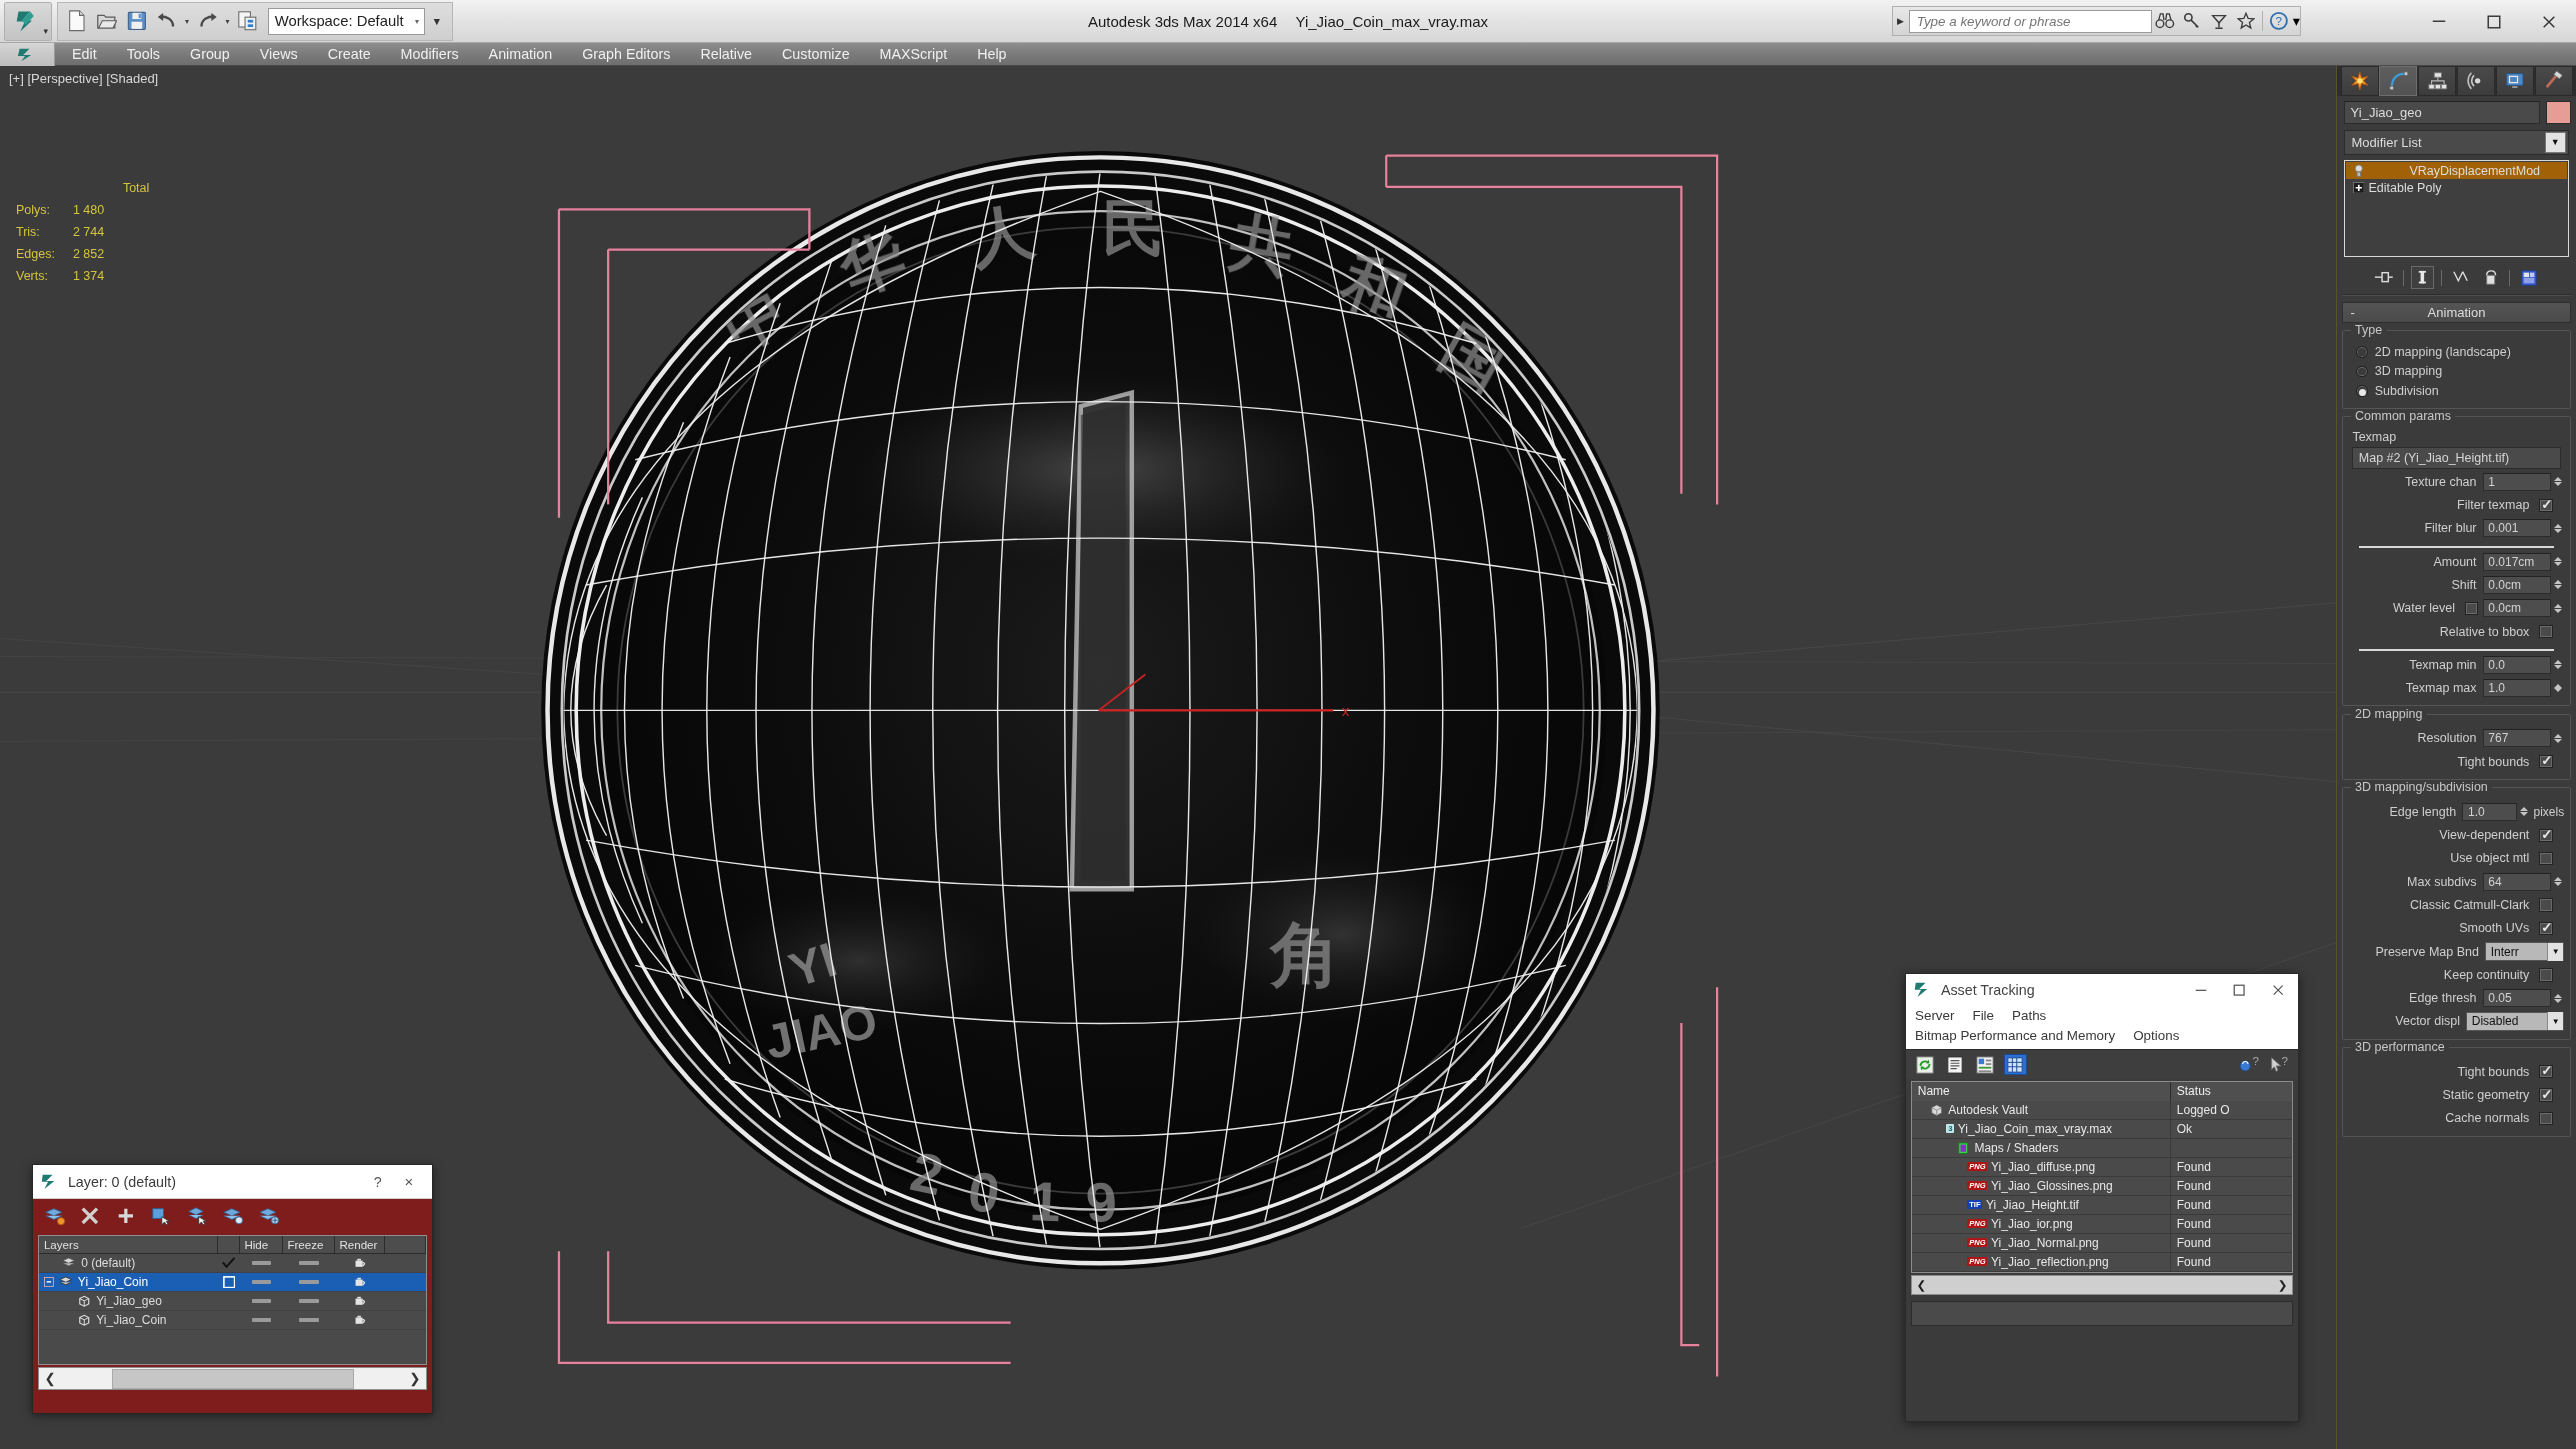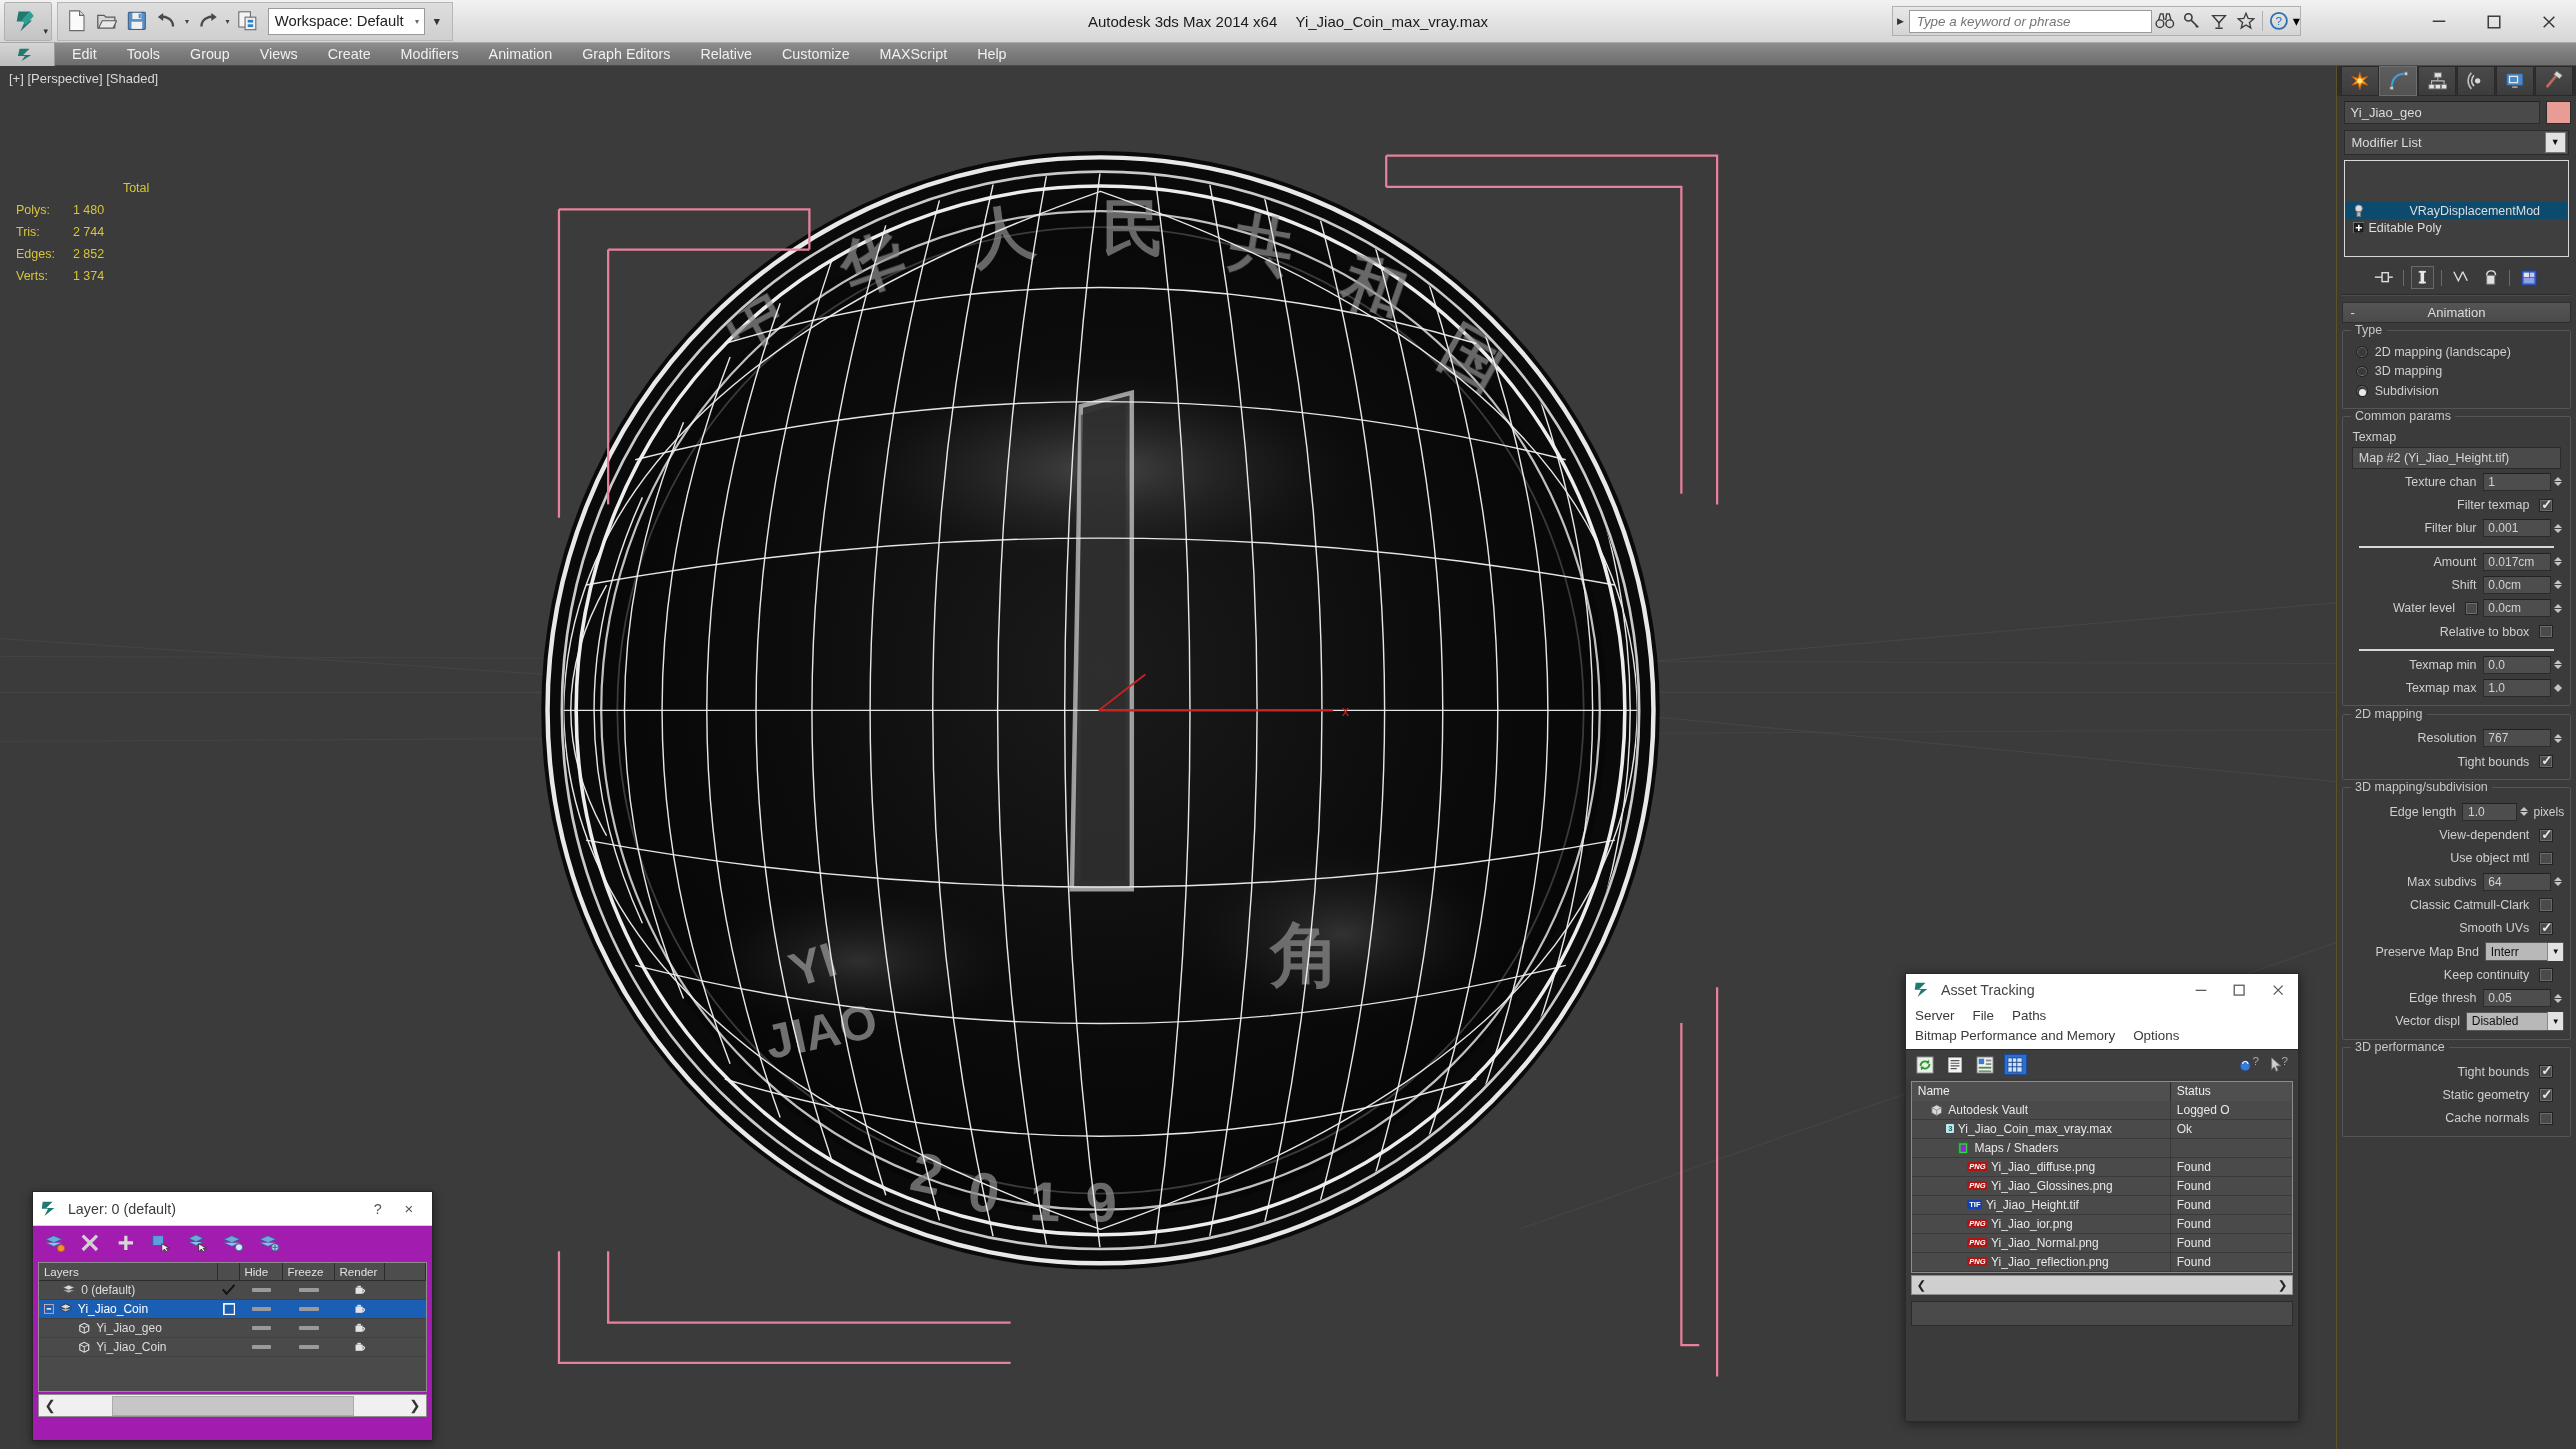--- a/index.html
+++ b/index.html
@@ -128,21 +128,21 @@
   .modlist .dd {
     width:21.5px; height:21.5px; margin-right:1.8px; background:#e2e2e2; border:0.9px solid #777;
     display:flex; align-items:center; justify-content:center; font-size:9px; color:#111;
   }
 
   .modstack {
     margin:5.4px 7.2px 0 7.2px; height:97px; background:#3f3f3f;
     border:1.8px solid #d8d8d8; padding:0.9px; overflow:hidden;
   }
   .modrow { height:17px; display:flex; align-items:center; font-size:12.5px; color:#ddd; padding-left:2.7px; }
-  .modrow.sel { background:#0c4a6e;margin-top:40px; }
+  .modrow.sel { background:#a16207; }
   .modrow .mi-ic { width:19.7px; display:flex; align-items:center; justify-content:center; }
   .modrow.r1 .lbl { margin-left:41px; }
 
   .modtools {
     display:flex; align-items:center; justify-content:center; gap:7.2px;
     height:30px; margin-top:5.4px;
   }
   .modtools .t { width:23px; height:23px; display:flex; align-items:center; justify-content:center; }
   .modtools .t.box { border:0.9px solid #6a6a6a; background:#3f3f3f; }
   .modtools .vline { width:0.9px; height:16px; background:#6a6a6a; }
@@ -206,22 +206,22 @@
   }
   .selbox .arw {
     width:16px; height:18px; background:#e2e2e2; border-left:0.9px solid #888;
     display:flex; align-items:center; justify-content:center; font-size:8px; color:#111;
   }
   .selbox.wide { width:98px; }
   .px { font-size:12px; color:#cfcfcf; margin-left:2.7px; }
 
   
   .layerdlg {
-    position:absolute; left:32px; top:1191px; width:401px; height:250px;
-    background:#a21caf; border:0.9px solid #262626; box-shadow:0 1.8px 9px rgba(0,0,0,.5);
+    position:absolute; left:32px; top:1164px; width:401px; height:250px;
+    background:#7f1d1d; border:0.9px solid #262626; box-shadow:0 1.8px 9px rgba(0,0,0,.5);
   }
   .ldtitle {
     height:34px; background:#ffffff; display:flex; align-items:center; padding:0 7.2px;
     border-bottom:0.9px solid #d0d0d0;
   }
   .ldtitle .t { font-size:14.3px; color:#3b3b3b; margin-left:8px; flex:1; }
   .ldtitle .q { font-size:14.3px; color:#555; width:30px; text-align:center; }
   .ldtitle .x { font-size:15px; color:#555; width:32px; text-align:center; }
   .ldtools { height:34px; display:flex; align-items:center; gap:10.7px; padding-left:9px; }
   .ldtools .lt { width:25px; height:25px; display:flex; align-items:center; justify-content:center; }

